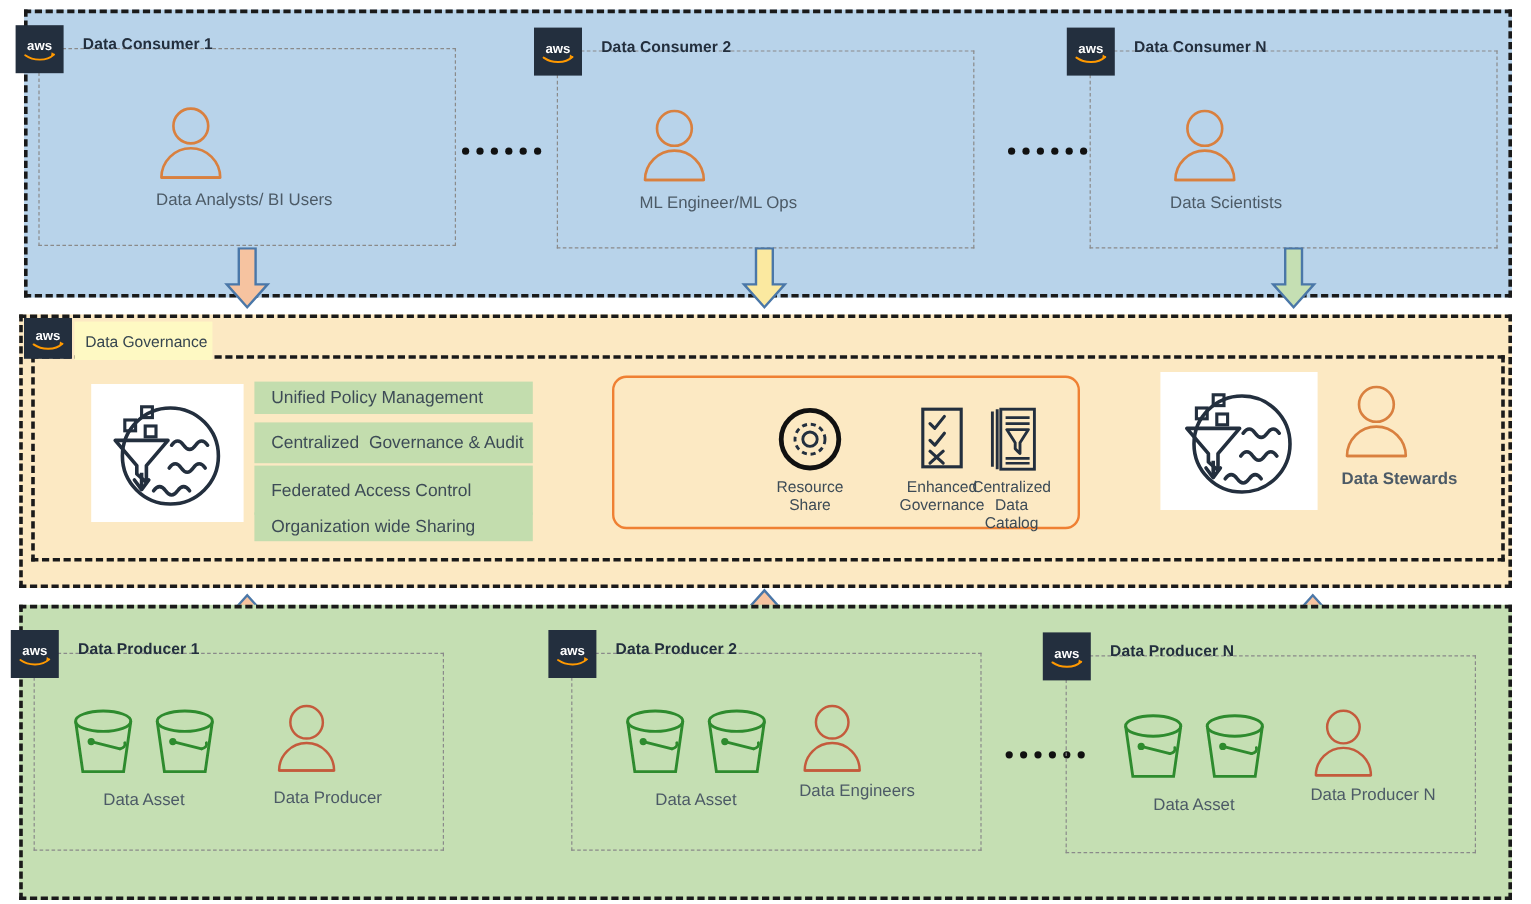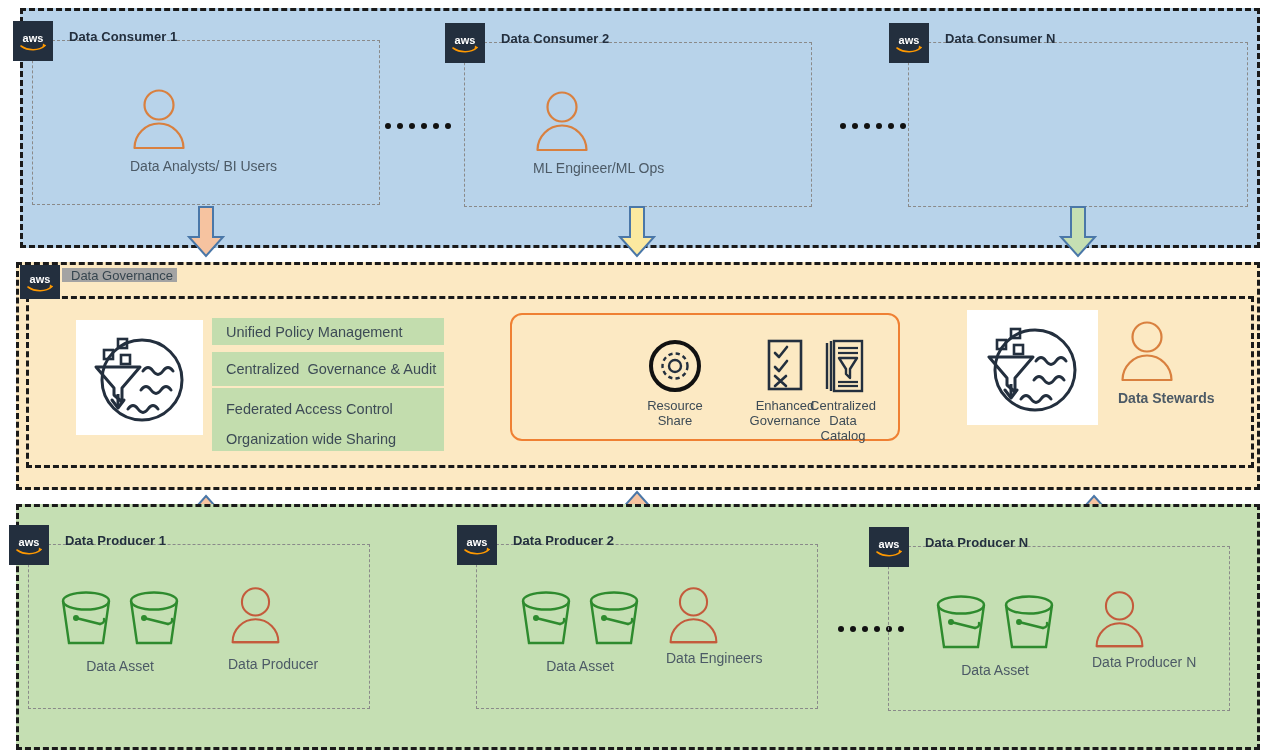--- a/index.html
+++ b/index.html
@@ -158,20 +158,28 @@
   <div class="acct" style="left:908px;top:42px;width:340px;height:165px;">
     <div class="aws-badge">
       <svg width="32" height="22" viewBox="0 0 64 44">
         <text x="32" y="24" text-anchor="middle" font-family="Liberation Sans, sans-serif" font-size="22" font-weight="bold" fill="#ffffff">aws</text>
         <path d="M8 32 C22 42, 44 42, 56 31" stroke="#ff9900" stroke-width="3.2" fill="none" stroke-linecap="round"></path>
         <path d="M52 27 L58 31 L51 35" fill="#ff9900"></path>
       </svg>
     </div>
     <div class="acct-title">Data Consumer N</div>
   </div>
+  <div class="node" style="left:975px;top:90px;width:150px;">
+    <svg class="person" width="58" height="62" viewBox="0 0 58 62">
+      <circle cx="29" cy="17" r="14.5" fill="none" stroke="#d9803f" stroke-width="2.2"></circle>
+      <path d="M4.5 60 A24.5 24.5 0 0 1 53.5 60 Z" fill="none" stroke="#d9803f" stroke-width="2.2" stroke-linejoin="round"></path>
+      <line x1="4.5" y1="60" x2="53.5" y2="60" stroke="#d9803f" stroke-width="2.2"></line>
+    </svg>
+    <div class="caption" style="margin-top:8px;">Data Scientists</div>
+  </div>
 
   <div class="arrow" style="left:186px;top:206px;">
     <svg width="40" height="52" viewBox="0 0 40 52">
       <polygon points="13,1 27,1 27,31 37,31 20,50 3,31 13,31" fill="#f6c3a0" stroke="#4a77a8" stroke-width="2"></polygon>
     </svg>
   </div>
   <div class="arrow" style="left:617px;top:206px;">
     <svg width="40" height="52" viewBox="0 0 40 52">
       <polygon points="13,1 27,1 27,31 37,31 20,50 3,31 13,31" fill="#fbe9a0" stroke="#4a77a8" stroke-width="2"></polygon>
     </svg>
@@ -185,21 +193,21 @@
   <div class="band band-gov-outer"></div>
   <div class="band band-gov-inner"></div>
 
   <div style="position:absolute;left:20px;top:265px;width:40px;height:34px;background:#232f3e;display:flex;align-items:center;justify-content:center;">
     <svg width="32" height="22" viewBox="0 0 64 44">
       <text x="32" y="24" text-anchor="middle" font-family="Liberation Sans, sans-serif" font-size="22" font-weight="bold" fill="#ffffff">aws</text>
       <path d="M8 32 C22 42, 44 42, 56 31" stroke="#ff9900" stroke-width="3.2" fill="none" stroke-linecap="round"></path>
       <path d="M52 27 L58 31 L51 35" fill="#ff9900"></path>
     </svg>
   </div>
-  <div style="position:absolute;left:62px;top:268px;width:115px;height:14px;background:#a3a3a3;display:flex;align-items:center;padding-left:9px;box-sizing:border-box;font-size:13px;color:#36454f;">Data Governance</div>
+  <div style="position:absolute;left:62px;top:268px;width:115px;height:32px;background:#fef9c3;display:flex;align-items:center;padding-left:9px;box-sizing:border-box;font-size:13px;color:#36454f;">Data Governance</div>
 
   <div class="lf-icon-box" style="left:76px;top:320px;width:127px;height:115px;">
     <svg width="104" height="96" viewBox="0 0 104 96">
       <circle cx="54" cy="50" r="40" fill="none" stroke="#232f3e" stroke-width="3"></circle>
       <rect x="16" y="20" width="9" height="9" fill="none" stroke="#232f3e" stroke-width="2.6"></rect>
       <rect x="30" y="9" width="9" height="9" fill="none" stroke="#232f3e" stroke-width="2.6"></rect>
       <rect x="33" y="25" width="9" height="9" fill="none" stroke="#232f3e" stroke-width="2.6"></rect>
       <path d="M8 37 L52 37 L34 58 L34 72 L26 65 L26 58 Z" fill="none" stroke="#232f3e" stroke-width="3" stroke-linejoin="round"></path>
       <path d="M24 70 L30 78 L36 70" fill="none" stroke="#232f3e" stroke-width="3" stroke-linecap="round" stroke-linejoin="round"></path>
       <line x1="30" y1="64" x2="30" y2="77" stroke="#232f3e" stroke-width="3"></line>

